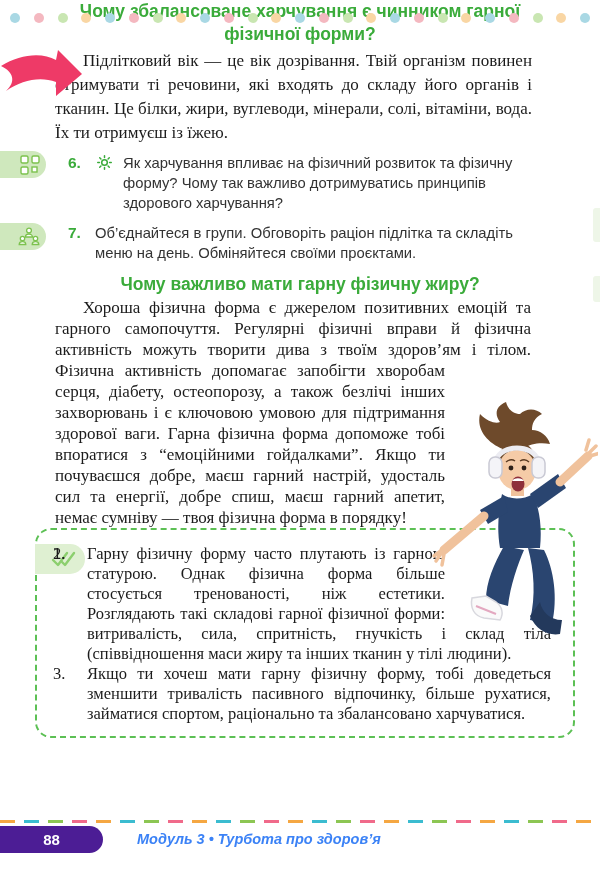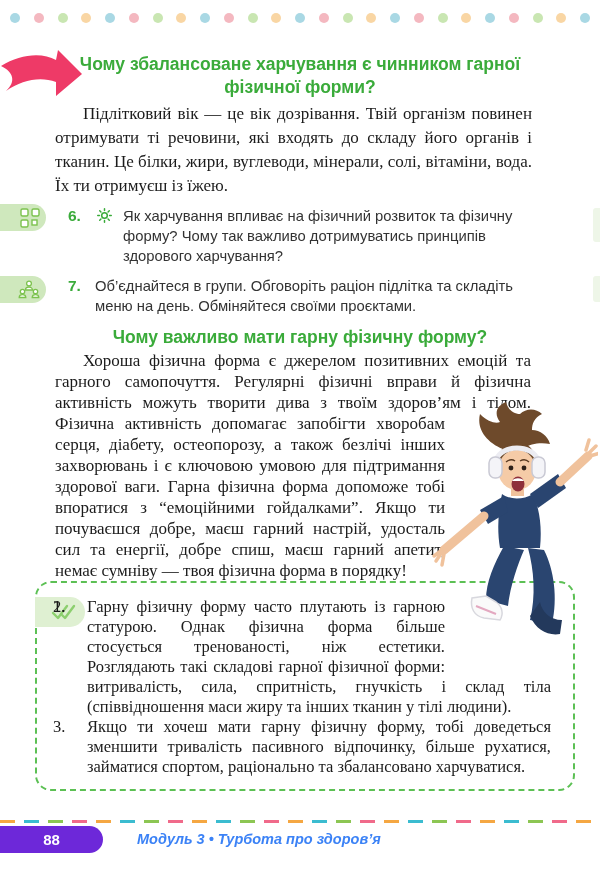--- a/index.html
+++ b/index.html
@@ -9,21 +9,21 @@
   
   .dots{position:absolute;top:13px;left:10px;right:10px;display:flex;justify-content:space-between;}
   .dot{width:10px;height:10px;border-radius:50%;display:inline-block;}
 
   
   .arrow{position:absolute;left:-2px;top:48px;width:86px;height:54px;}
 
   
   .h-green{margin:0 70px;text-align:center;font-family:"Liberation Sans",sans-serif;
            font-weight:700;font-size:17.5px;line-height:23px;color:#3aab3a;}
-  .h1{padding-top:53px;}
+  .h1{}
   .h2{margin-top:8px;}
 
   
   .para{margin:3px 68px 0 55px;font-size:17px;line-height:24px;text-align:justify;text-indent:28px;}
   .para2{margin-top:1px;line-height:21px;}
   .spacer-a{float:right;width:1px;height:63px;}
   .spacer-b{float:right;clear:right;width:87px;height:254px;}
 
   
   .tasks{margin:-8px 55px 0 68px;font-family:"Liberation Sans",sans-serif;
@@ -54,21 +54,21 @@
   .edge-tab.t1{top:208px;height:34px;}
   .edge-tab.t2{top:276px;height:26px;}
 
   
   .footer-line{position:absolute;top:820px;left:0;width:600px;height:3px;
     background:repeating-linear-gradient(90deg,
       #f5a742 0 15px,transparent 15px 24px,
       #3bbcd0 24px 39px,transparent 39px 48px,
       #8cc653 48px 63px,transparent 63px 72px,
       #f06a8a 72px 87px,transparent 87px 96px);}
-  .page-badge{position:absolute;top:826px;left:0;width:103px;height:27px;background:#6d28d9;
+  .page-badge{position:absolute;top:826px;left:0;width:103px;height:27px;background:#4c1d95;
     border-radius:0 14px 14px 0;color:#fff;font-family:"Liberation Sans",sans-serif;
     font-weight:700;font-size:15px;display:flex;align-items:center;justify-content:center;}
   .module-title{position:absolute;top:831px;left:137px;font-family:"Liberation Sans",sans-serif;
     font-style:italic;font-weight:700;font-size:14.5px;color:#3b82f6;}
 </style>
 </head>
 <body>
 
 <div class="page">
 
@@ -144,21 +144,21 @@
               <path d="M15.2,19.5 a3.3,2.8 0 0 1 6.6,0 Z"></path>
           </g>
         </svg>
       </span>
       <span class="task-num">7.</span>
       <span>Об’єднайтеся в групи. Обговоріть раціон підлітка та складіть меню на день. Обміняйтеся своїми проєктами.</span>
     </div>
   </div>
 
   <h2 class="h-green h2">
-    <span>Чому важливо мати гарну фізичну форму?</span>
+    <span>Чому важливо мати гарну фізичну жиру?</span>
   </h2>
   <p class="para para2">
     <span class="spacer-a"></span>
     <span class="spacer-b"></span>
     <span>Хороша фізична форма є джерелом позитивних емоцій та гарного самопочуття. Регулярні фізичні вправи й фізична активність можуть творити дива з твоїм здоров’ям і тілом. Фізична активність допомагає запобігти хворобам серця, діабету, остеопорозу, а також безлічі інших захворювань і є ключовою умовою для підтримання здорової ваги. Гарна фізична форма допоможе тобі впоратися з “емоційними гойдалками”. Якщо ти почуваєшся добре, маєш гарний настрій, удосталь сил та енергії, добре спиш, маєш гарний апетит, немає сумніву — твоя фізична форма в порядку!</span>
   </p>
 
   <div class="box">
     <span class="check-tab">
       <svg width="26" height="18" viewBox="0 0 26 18">

